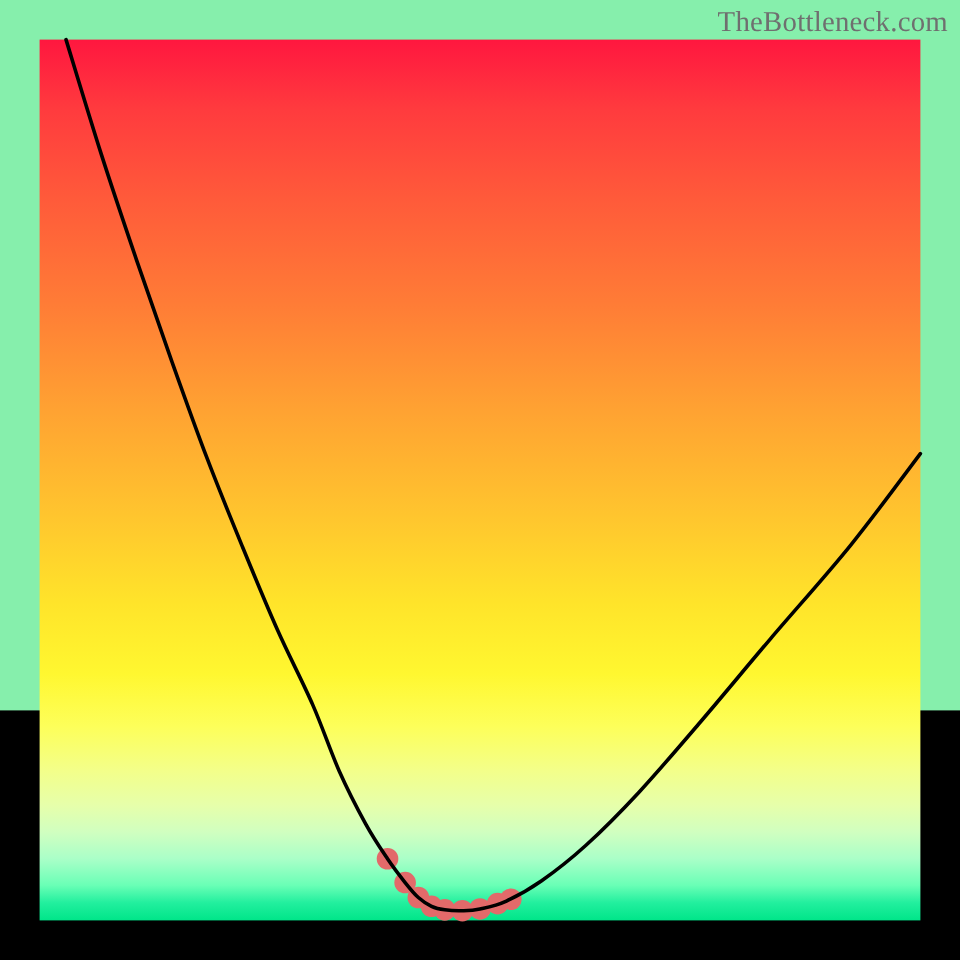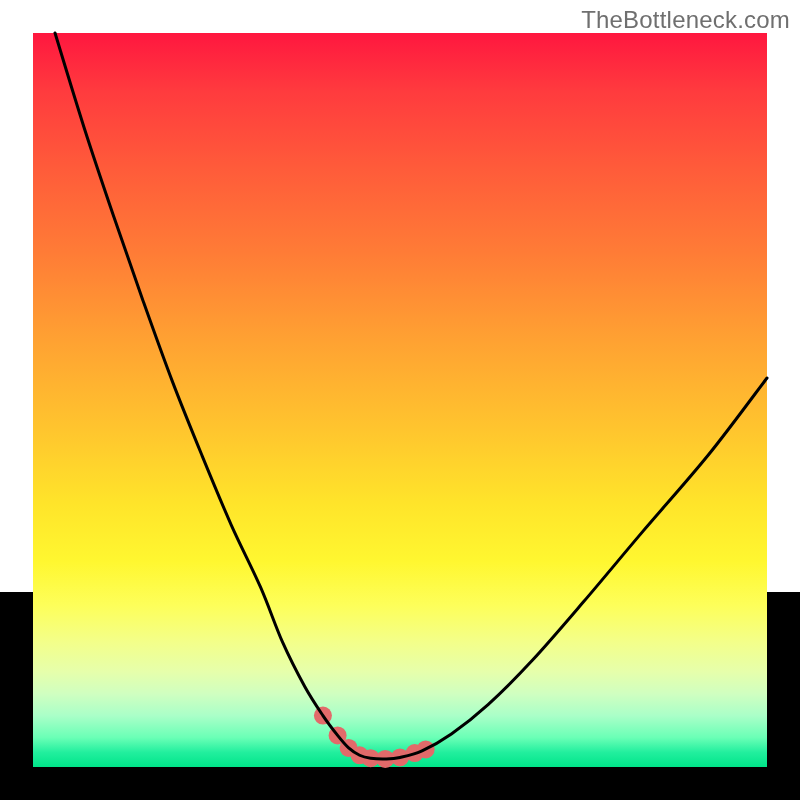--- a/index.html
+++ b/index.html
@@ -10,21 +10,22 @@
     background: #000;
     overflow: hidden;
     font-family: Arial, Helvetica, sans-serif;
   }
   .frame {
     position: absolute;
     left: 0;
     top: 0;
     width: 800px;
     height: 592px;
-    background: #ffffff;
+    background: #86efac;
+    font-family: Liberation Serif, serif;
   }
   .plot {
     position: absolute;
     left: 33px;
     top: 33px;
     width: 734px;
     height: 734px;
     
     background: linear-gradient(to bottom,
       #ff173f 0%,

